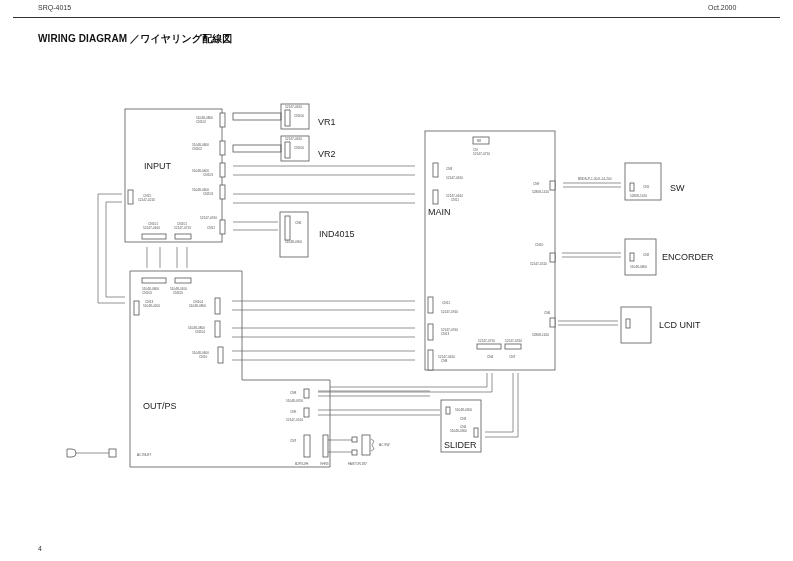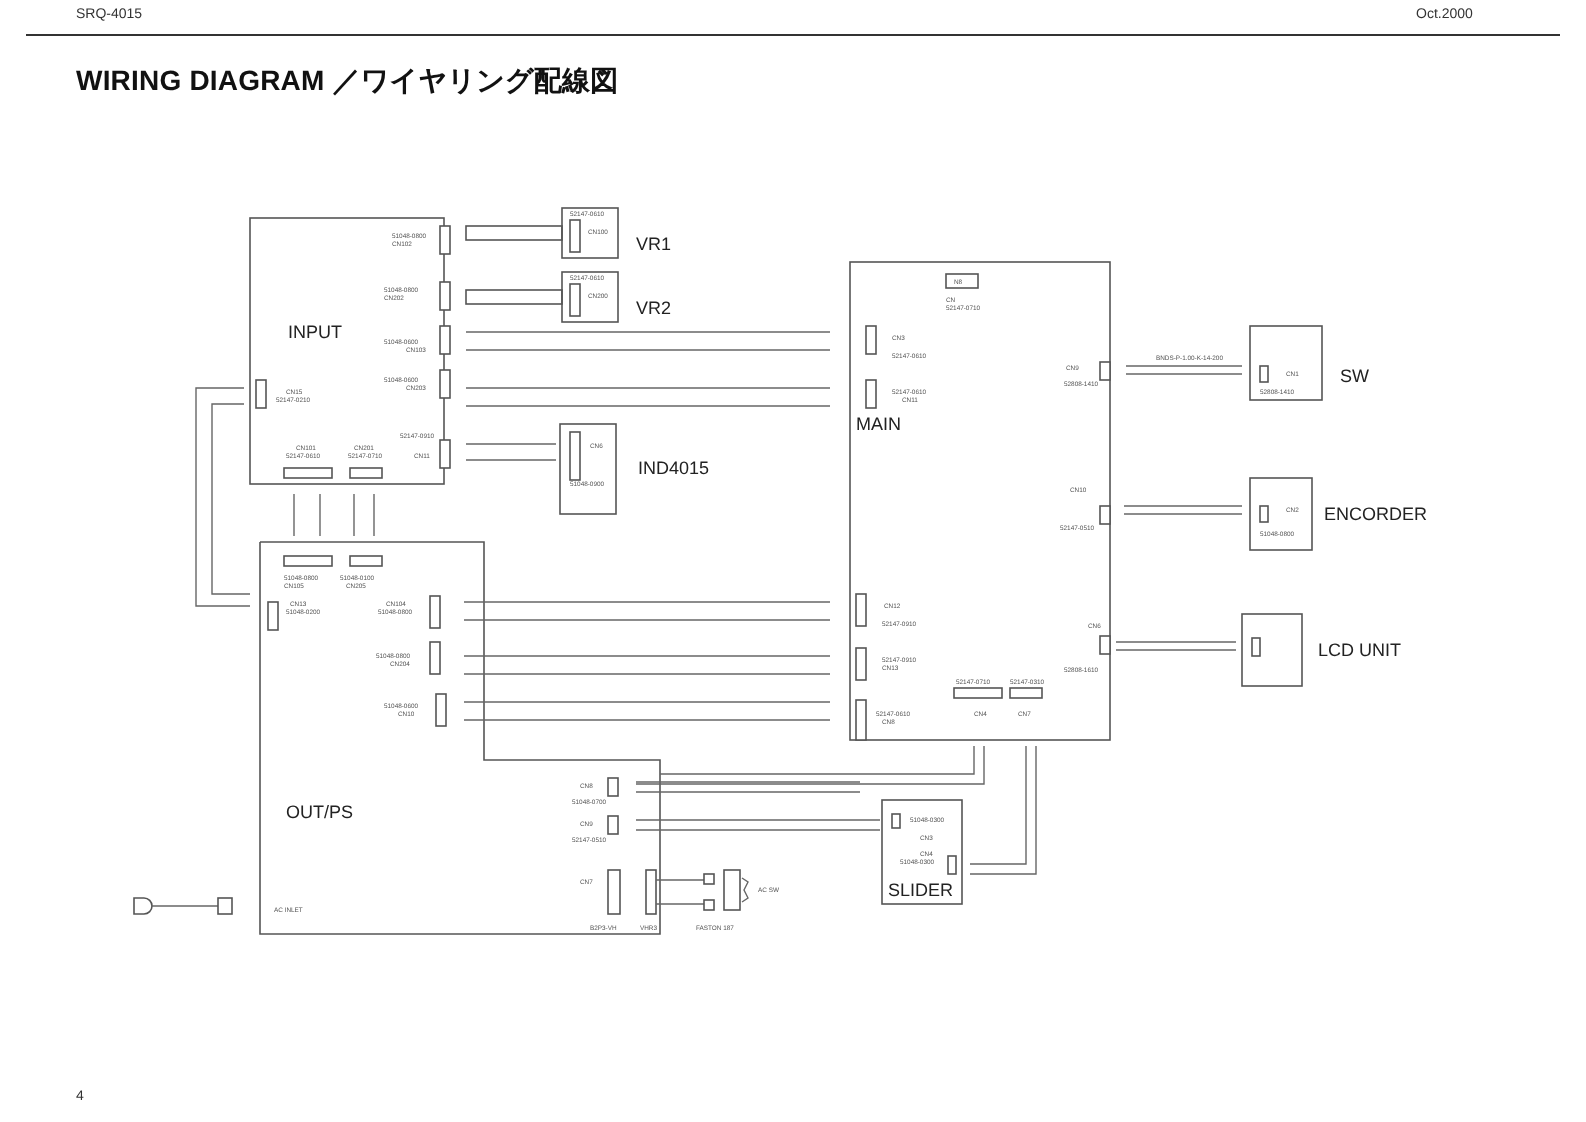--- a/index.html
+++ b/index.html
@@ -1,20 +1,20 @@
 <!DOCTYPE html>
 <html><head>
 <meta charset="utf-8">
 <style>
   html, body { margin: 0; padding: 0; background: #ffffff; }
   body { width: 793px; height: 561px; position: relative; overflow: hidden; font-family: "Liberation Sans", sans-serif; color: #222; }
   .hdr-left { position: absolute; left: 38px; top: 4px; font-size: 7px; color: #333; }
   .hdr-right { position: absolute; left: 708px; top: 4px; font-size: 7px; color: #333; }
   .hdr-rule { position: absolute; left: 13px; top: 17px; width: 767px; height: 1px; background: #333; }
-  .title { position: absolute; left: 38px; top: 32px; font-size: 14px; font-weight: bold; color: #111; letter-spacing: 0.1px; }
+  .title { position: absolute; left: 38px; top: 32px; font-size: 10px; font-weight: bold; color: #111; letter-spacing: 0.1px; }
   .pageno { position: absolute; left: 38px; top: 545px; font-size: 7px; color: #333; }
   svg { position: absolute; left: 0; top: 0; }
   svg text { font-family: "Liberation Sans", sans-serif; fill: #333; }
   .lbl-big { font-size: 9px; fill: #222; }
   .lbl-sm { font-size: 3.2px; fill: #555; }
   .box { fill: none; stroke: #555; stroke-width: 0.8; }
   .conn { fill: #fff; stroke: #555; stroke-width: 0.8; }
   .wire { stroke: #666; stroke-width: 0.7; fill: none; }
 </style>
 </head>

